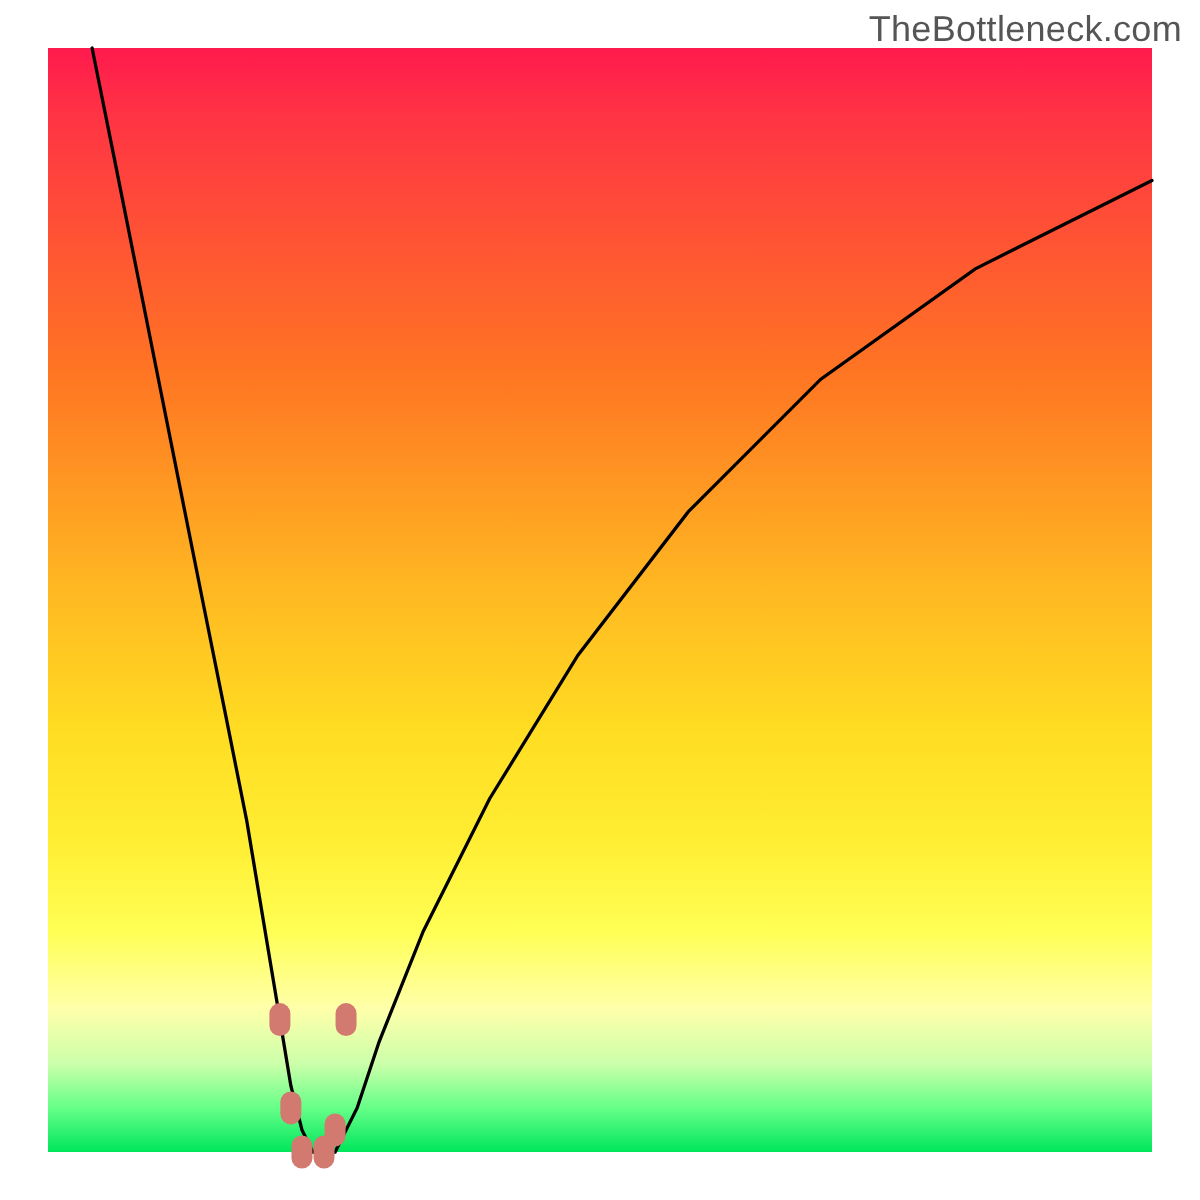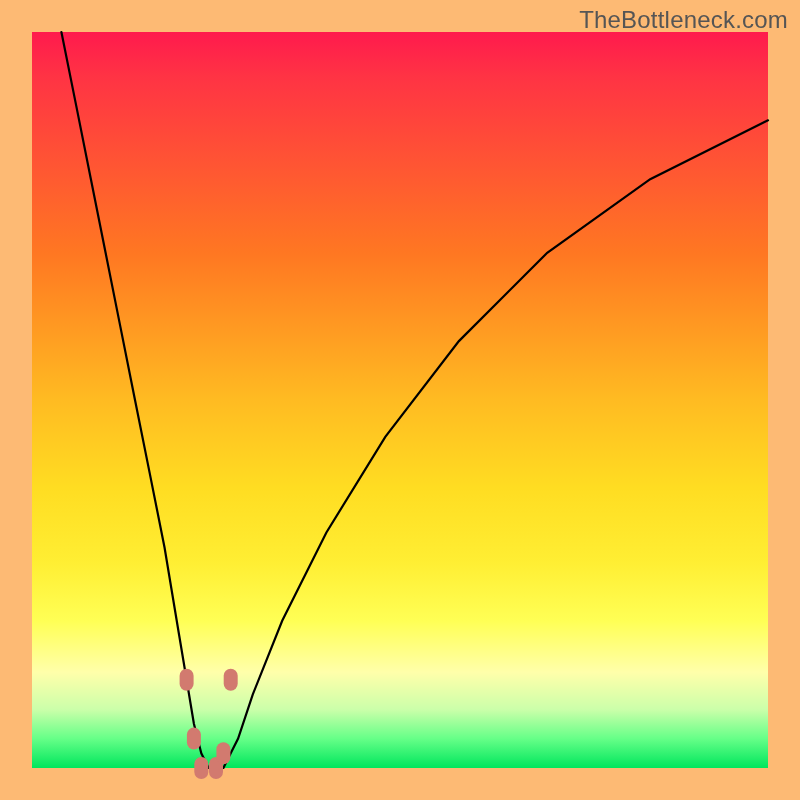--- a/index.html
+++ b/index.html
@@ -10,21 +10,21 @@
     background: #000;
     position: relative;
     overflow: hidden;
   }
   .frame {
     position: absolute;
     top: 0;
     left: 0;
     width: 800px;
     height: 800px;
-    background: #fdba74;
+    background: #ffffff;
   }
   .plot-area {
     position: absolute;
     top: 32px;
     left: 32px;
     width: 736px;
     height: 736px;
     background: linear-gradient(to bottom,
       #ff1a4d 0%,
       #ff3344 6%,

